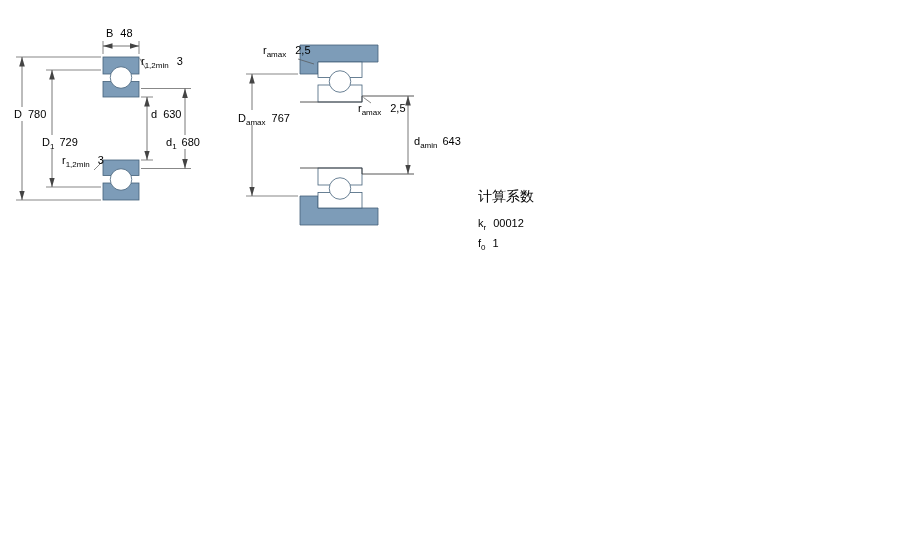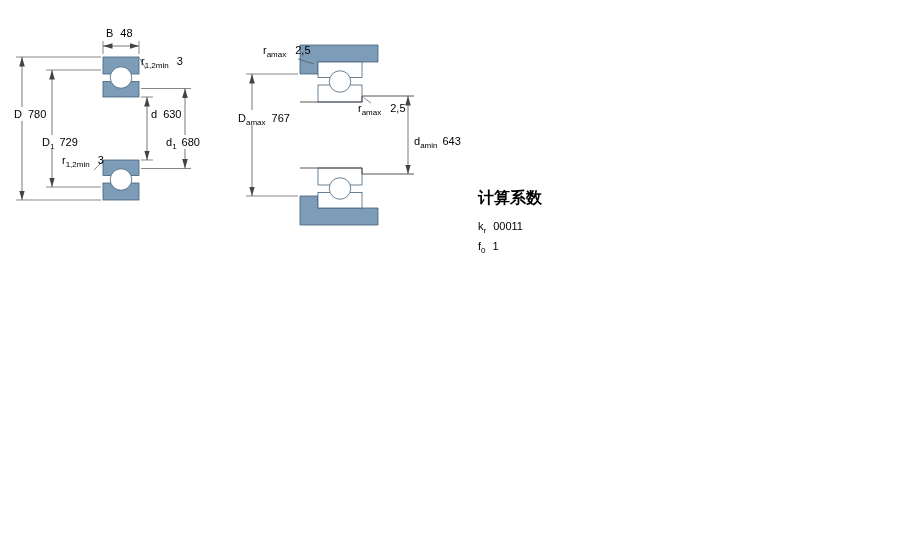--- a/index.html
+++ b/index.html
@@ -8,21 +8,21 @@
   svg text{font-family:"Liberation Sans", sans-serif;font-size:11px;fill:#000;}
   svg .sub{font-size:8px;}
   .blue{fill:#7d9cb8;stroke:#44617a;stroke-width:.8;}
   .wr{fill:#ffffff;stroke:#44617a;stroke-width:.8;}
   .ball{fill:#ffffff;stroke:#44617a;stroke-width:.8;}
   .ln{stroke:#444;stroke-width:.9;fill:none;}
   .dim{stroke:#555;stroke-width:.8;fill:none;}
   .ext{stroke:#555;stroke-width:.7;fill:none;}
   .mask{fill:#ffffff;stroke:none;}
   .factors{position:absolute;left:478px;top:188px;color:#000;}
-  .f-title{font-size:16px;font-weight:bold;margin-bottom:11px;}
+  .f-title{font-size:14px;font-weight:normal;margin-bottom:11px;}
   .f-row{font-size:11px;margin-bottom:5px;}
   .f-row sub{font-size:8px;}
   .f-val{margin-left:7px;}
 </style>
 </head>
 <body>
 
 <div id="page">
 
   <svg width="900" height="560" viewBox="0 0 900 560">
@@ -135,20 +135,20 @@
         <line class="dim" x1="408" y1="96" x2="408" y2="174" marker-start="url(#ah)" marker-end="url(#ah)"></line>
         <text x="414" y="145"><tspan>d</tspan><tspan class="sub" dy="2.5">amin</tspan><tspan dy="-2.5" dx="5">643</tspan></text>
       </g>
     </g>
   </svg>
 
   
   <div class="factors">
     <div class="f-title">计算系数</div>
     <div class="f-row">
-      <span><span>k</span><sub>r</sub></span><span class="f-val">00011</span>
+      <span><span>k</span><sub>r</sub></span><span class="f-val">00012</span>
     </div>
     <div class="f-row">
       <span><span>f</span><sub>0</sub></span><span class="f-val">1</span>
     </div>
   </div>
 
 </div>
 
 </body></html>

